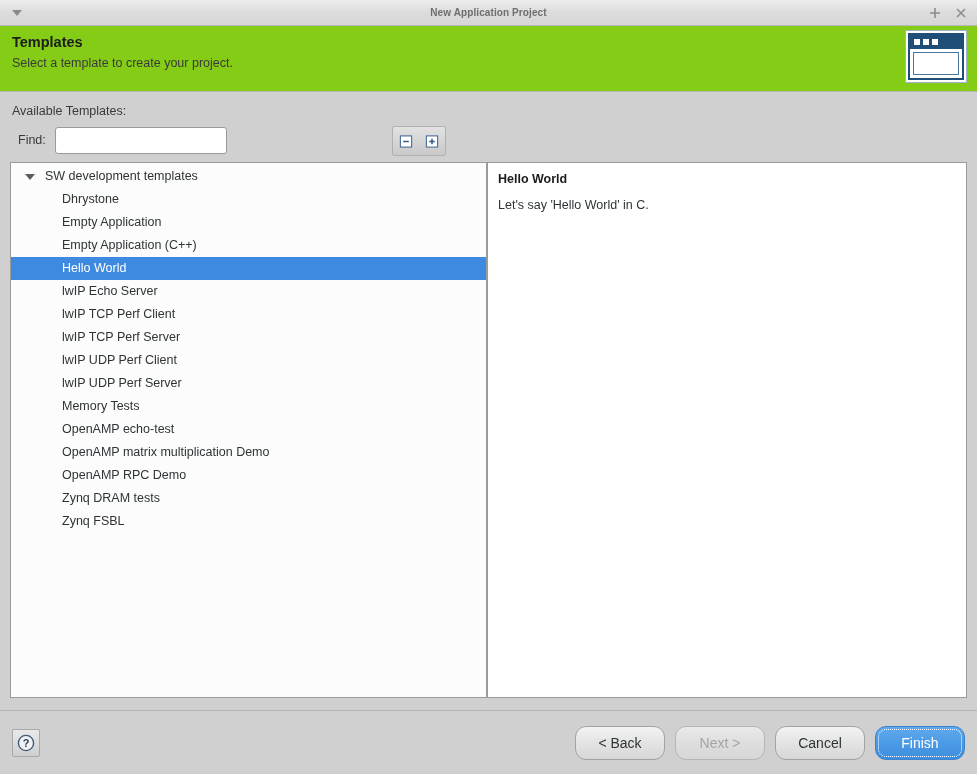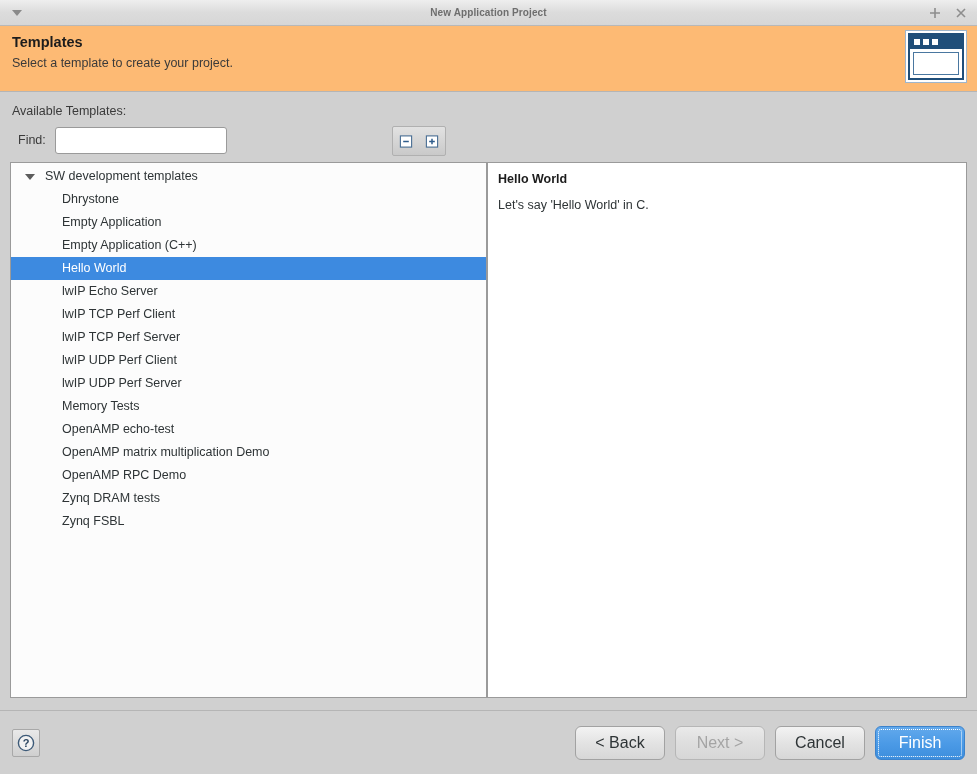--- a/index.html
+++ b/index.html
@@ -77,21 +77,21 @@
     justify-content: center;
     color: #8d8d8d;
     font-size: 15px;
     line-height: 1;
   }
   .tb-btn svg { display:block; }
 
   
   .banner {
     flex: 0 0 66px;
-    background: #fdba74;
+    background: #84cc16;
     border-bottom: 1px solid #b5b5b5;
     position: relative;
     box-sizing: border-box;
     padding: 8px 12px 0 12px;
   }
   .banner-title {
     font-size: 14.5px;
     font-weight: bold;
     color: #1c1c1c;
     margin: 0 0 6px 0;
@@ -288,24 +288,24 @@
     margin-left: auto;
     display: flex;
     align-items: center;
     gap: 10px;
   }
   .btn {
     width: 90px;
     height: 34px;
     box-sizing: border-box;
     border: 1px solid #a2a2a2;
-    border-radius: 6px;
+    border-radius: 11px;
     background: linear-gradient(to bottom,#f3f3f3 0%,#e3e3e3 50%,#d7d7d7 100%);
     font-family: "Liberation Sans", sans-serif;
-    font-size: 16px;
+    font-size: 14px;
     color: #2e3436;
     cursor: default;
   }
   .btn.disabled {
     color: #a4a4a4;
     background: linear-gradient(to bottom,#eaeaea 0%,#dedede 50%,#d6d6d6 100%);
     border-color: #b6b6b6;
   }
   .btn.primary {
     background: linear-gradient(to bottom,#62a9ec 0%,#4b9ae6 52%,#3d8edd 100%);

